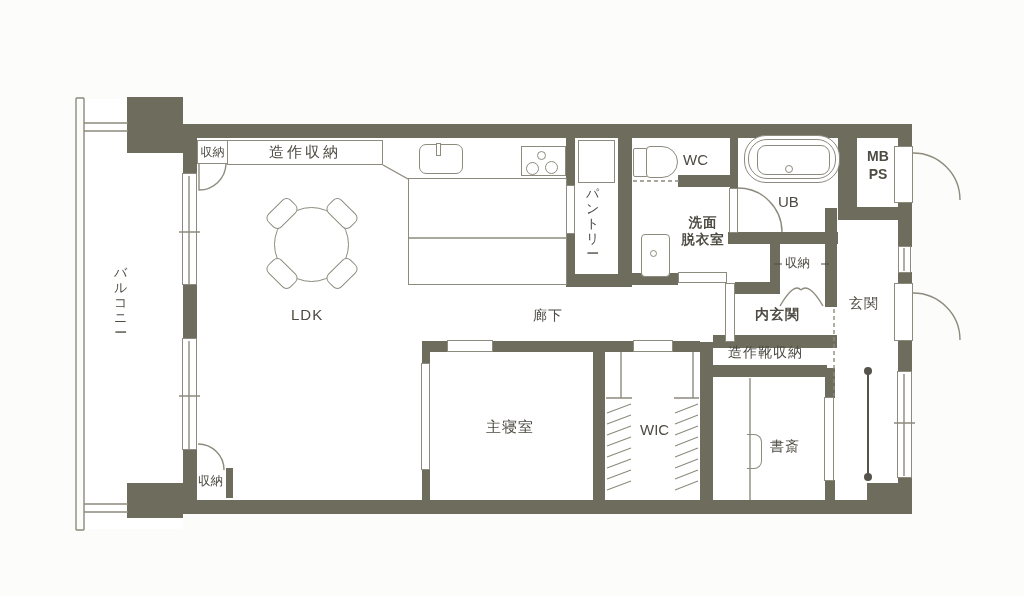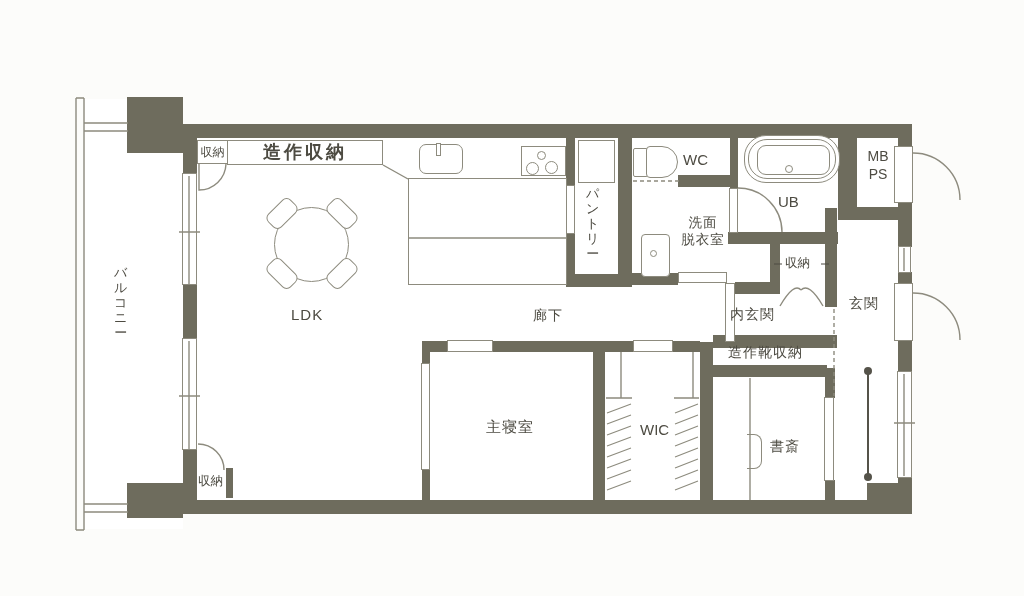--- a/index.html
+++ b/index.html
@@ -12,21 +12,21 @@
   html,body{margin:0;padding:0;background:var(--bg);}
   #plan{position:relative;width:1024px;height:596px;background:var(--bg);overflow:hidden;
         font-family:"Liberation Sans",sans-serif;}
   .floor{position:absolute;background:var(--floor);}
   .wall{position:absolute;background:var(--wall);}
   .door{position:absolute;background:#fff;border:1px solid var(--line);box-sizing:border-box;}
   .fx{position:absolute;border:1.4px solid var(--line);background:#fff;box-sizing:border-box;}
   .circ{border-radius:50%;}
   .lbl{position:absolute;color:var(--text);font-size:14px;letter-spacing:1px;
        white-space:pre-line;line-height:1.25;}
-  .lbl.center{text-align:center;}
+  .lbl.center{text-align:center;font-weight:bold;}
   .vtext span{display:block;text-align:center;line-height:1.15;}
   .overlay{position:absolute;left:0;top:0;pointer-events:none;}
   .chair{position:absolute;width:30px;height:17px;border:1.4px solid var(--line);
          border-radius:6px;background:#fff;}
   .boxed{display:flex;align-items:center;justify-content:center;}
 </style>
 </head>
 <body>
 
 <div id="plan">
@@ -86,21 +86,21 @@
   <div class="door" style="left:898px;top:246px;width:13px;height:27px;"></div>
   <div class="door" style="left:897px;top:371px;width:15px;height:107px;"></div>
   <div class="door" style="left:447px;top:340px;width:46px;height:12px;"></div>
   <div class="door" style="left:633px;top:340px;width:40px;height:12px;"></div>
   <div class="door" style="left:824px;top:397px;width:10px;height:84px;"></div>
 
   <div class="fx boxed" style="left:197px;top:140px;width:31px;height:24px;">
     <span class="lbl" style="position:static;font-size:12px;letter-spacing:0;">収納</span>
   </div>
   <div class="fx boxed" style="left:227px;top:140px;width:156px;height:25px;">
-    <span class="lbl" style="position:static;font-size:18px;letter-spacing:3px;font-weight:bold;">造作収納</span>
+    <span class="lbl" style="position:static;font-size:15px;letter-spacing:3px;">造作収納</span>
   </div>
   <div class="fx" style="left:408px;top:178px;width:159px;height:107px;"></div>
   <div class="fx" style="left:578px;top:140px;width:37px;height:43px;"></div>
   <div class="fx" style="left:419px;top:144px;width:44px;height:30px;border-radius:7px;"></div>
   <div class="fx" style="left:436px;top:143px;width:5px;height:13px;"></div>
   <div class="fx" style="left:521px;top:146px;width:45px;height:30px;"></div>
   <div class="fx circ" style="left:526px;top:162px;width:13px;height:13px;"></div>
   <div class="fx circ" style="left:545px;top:161px;width:13px;height:13px;"></div>
   <div class="fx circ" style="left:537px;top:151px;width:9px;height:9px;"></div>
 
@@ -170,21 +170,21 @@
   <div class="lbl" style="left:291px;top:306px;font-size:15px;">LDK</div>
   <div class="lbl" style="left:533px;top:307px;">廊下</div>
   <div class="lbl vtext" style="left:586px;top:187px;font-size:13px;"><span>パ</span><span>ン</span><span>ト</span><span>リ</span><span>ー</span></div>
   <div class="lbl" style="left:683px;top:151px;font-size:15px;letter-spacing:0;">WC</div>
   <div class="lbl" style="left:778px;top:193px;font-size:15px;letter-spacing:0;">UB</div>
   <div class="lbl center" style="left:858px;top:148px;width:40px;font-size:14px;letter-spacing:0;">MB
 PS</div>
   <div class="lbl center" style="left:673px;top:215px;width:60px;font-size:13.5px;">洗面
 脱衣室</div>
   <div class="lbl" style="left:785px;top:256px;font-size:12.5px;letter-spacing:0;">収納</div>
-  <div class="lbl" style="left:730px;top:306px;">内玄関</div>
+  <div class="lbl" style="left:755px;top:306px;font-weight:bold;">内玄関</div>
   <div class="lbl" style="left:849px;top:295px;">玄関</div>
   <div class="lbl" style="left:728px;top:344px;">造作靴収納</div>
   <div class="lbl" style="left:486px;top:418px;font-size:15px;">主寝室</div>
   <div class="lbl" style="left:640px;top:421px;font-size:15px;letter-spacing:0;">WIC</div>
   <div class="lbl" style="left:770px;top:438px;">書斎</div>
   <div class="lbl" style="left:198px;top:474px;font-size:12.5px;letter-spacing:0;">収納</div>
 
 </div>
 
 </body></html>

